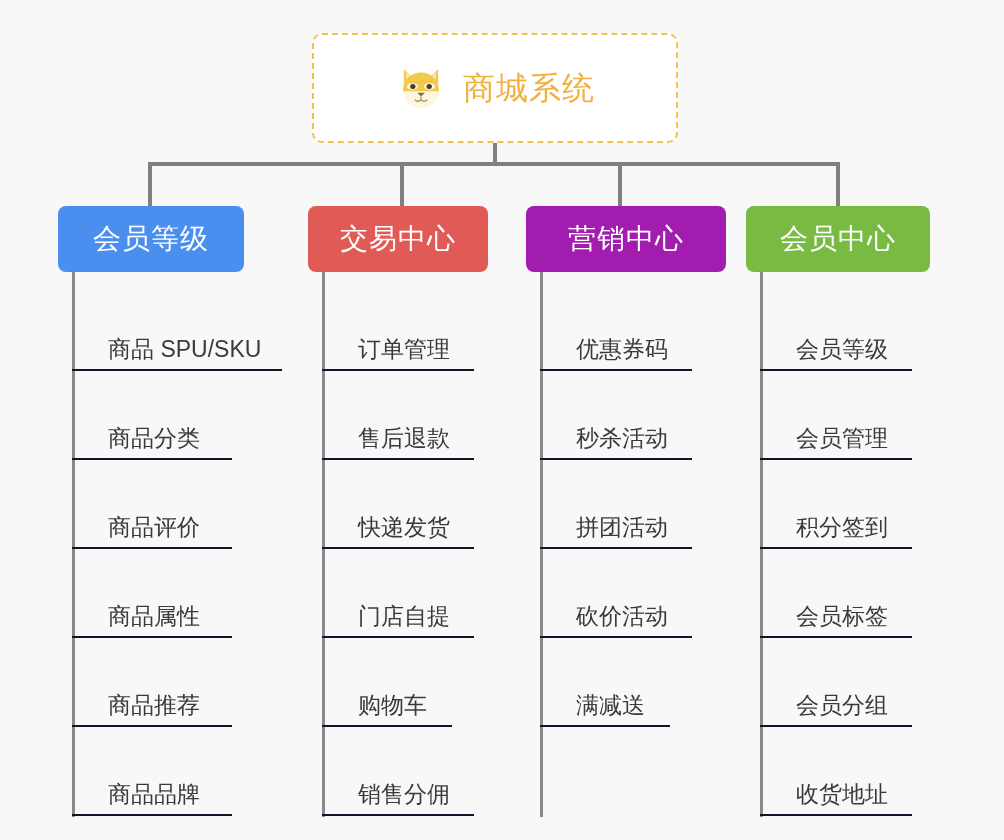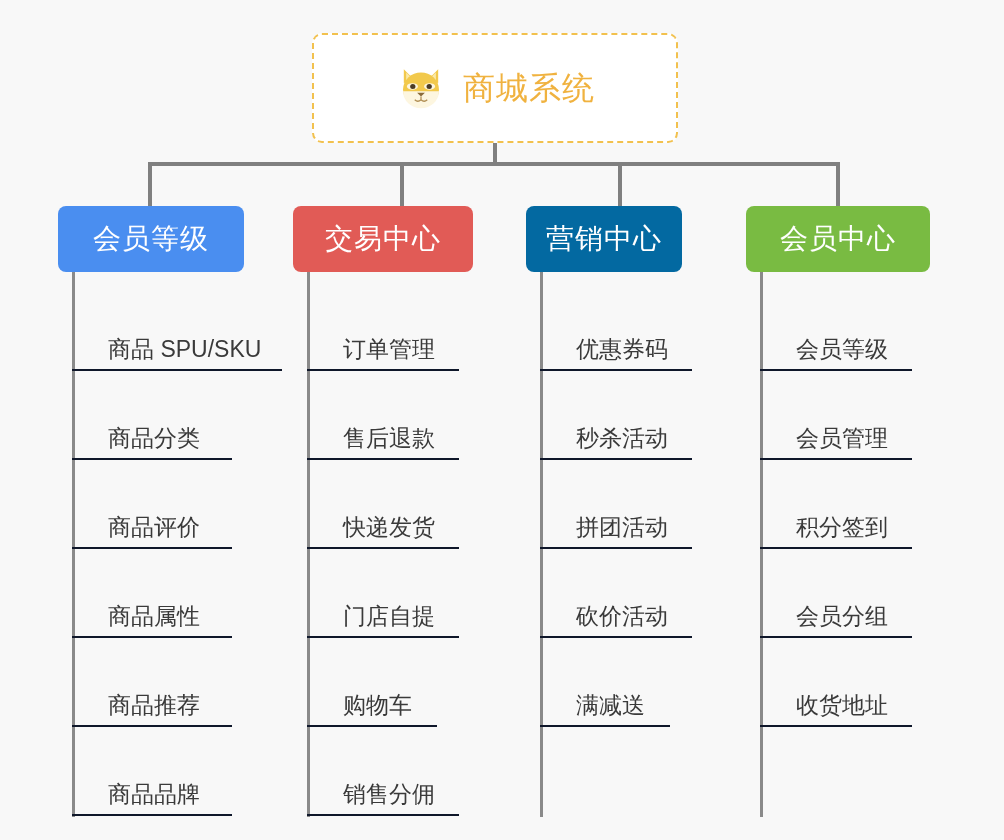--- a/index.html
+++ b/index.html
@@ -174,21 +174,21 @@
         </div>
       <div class="leaf" style="width:160px;">
           <span class="leaf-label">商品推荐</span>
         </div>
       <div class="leaf" style="width:160px;">
           <span class="leaf-label">商品品牌</span>
         </div>
     </div>
   </div>
 
-  <div class="column" style="left:293px; width:180px;">
+  <div class="column" style="left:308px; width:180px;">
     <div class="cat-box" style="width: 180px; background: rgb(225, 91, 86);">
       <span>交易中心</span>
     </div>
     <div class="leaves" style="padding-left:14px;">
       <div class="leaf-spine" style="left:14px; height:545px;"></div>
       <div class="leaf" style="width:152px;">
           <span class="leaf-label">订单管理</span>
         </div>
       <div class="leaf" style="width:152px;">
           <span class="leaf-label">售后退款</span>
@@ -202,21 +202,21 @@
       <div class="leaf" style="width:130px;">
           <span class="leaf-label">购物车</span>
         </div>
       <div class="leaf" style="width:152px;">
           <span class="leaf-label">销售分佣</span>
         </div>
     </div>
   </div>
 
   <div class="column" style="left:526px; width:184px;">
-    <div class="cat-box" style="width: 156px; background: #0369a1;">
+    <div class="cat-box" style="width: 200px; background: #a21caf;">
       <span>营销中心</span>
     </div>
     <div class="leaves" style="padding-left:14px;">
       <div class="leaf-spine" style="left:14px; height:545px;"></div>
       <div class="leaf" style="width:152px;">
           <span class="leaf-label">优惠券码</span>
         </div>
       <div class="leaf" style="width:152px;">
           <span class="leaf-label">秒杀活动</span>
         </div>
@@ -241,20 +241,23 @@
       <div class="leaf" style="width:152px;">
           <span class="leaf-label">会员等级</span>
         </div>
       <div class="leaf" style="width:152px;">
           <span class="leaf-label">会员管理</span>
         </div>
       <div class="leaf" style="width:152px;">
           <span class="leaf-label">积分签到</span>
         </div>
       <div class="leaf" style="width:152px;">
+          <span class="leaf-label">会员标签</span>
+        </div>
+      <div class="leaf" style="width:152px;">
           <span class="leaf-label">会员分组</span>
         </div>
       <div class="leaf" style="width:152px;">
           <span class="leaf-label">收货地址</span>
         </div>
     </div>
   </div>
 
 </div>
 

